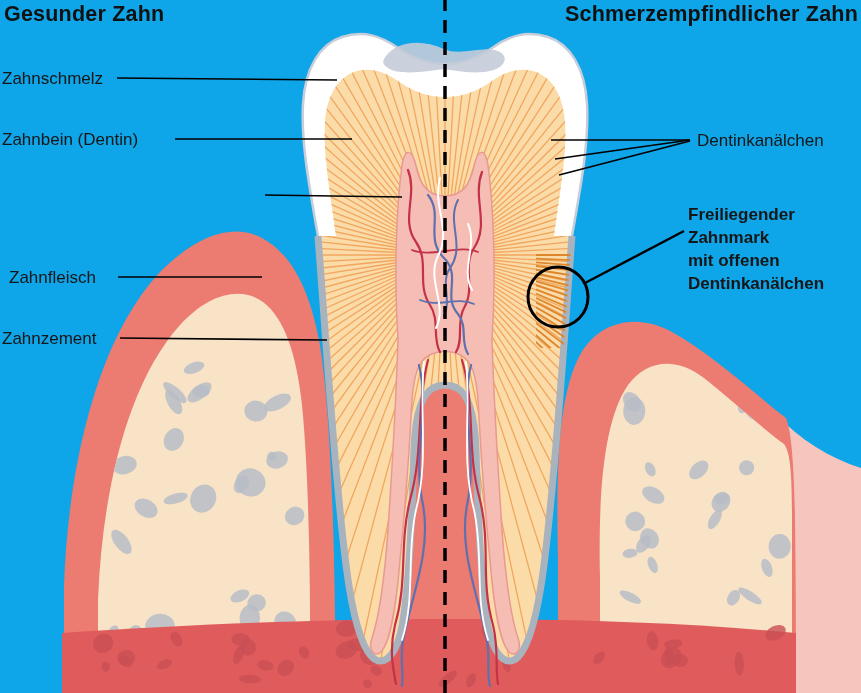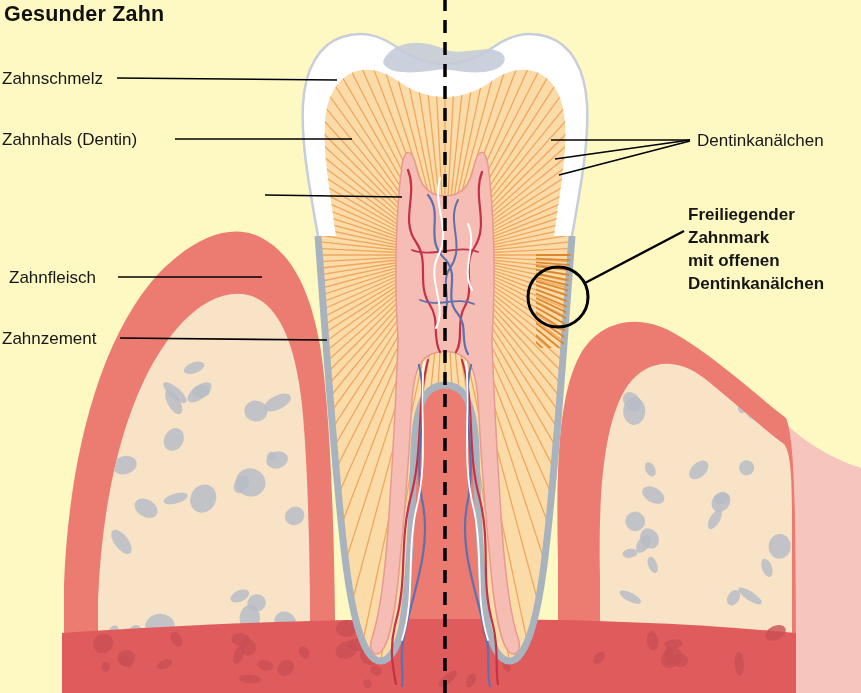--- a/index.html
+++ b/index.html
@@ -1,16 +1,16 @@
 <!DOCTYPE html>
 <html><head>
 <meta charset="utf-8">
 <style>
   html,body{margin:0;padding:0;background:#ffffff;}
-  .stage{position:relative;width:861px;height:693px;background:#fef9c3;overflow:hidden;
+  .stage{position:relative;width:861px;height:693px;background:#0ea5e9;overflow:hidden;
          font-family:"Liberation Sans",sans-serif;}
   .stage svg{position:absolute;left:0;top:0;}
   .title{position:absolute;font-weight:bold;font-size:21.5px;color:#111;letter-spacing:.2px;}
   .title.right{right:3px;top:2px;text-align:right;}
   .title.left{left:4px;top:2px;}
   .label{position:absolute;font-size:17px;color:#161616;white-space:pre-line;line-height:23px;}
   .label.bold{font-weight:bold;}
   .lbl-zahnschmelz{left:2px;top:67px;}
   .lbl-zahnbein{left:2px;top:128px;}
   .lbl-zahnmark{left:2px;top:183px;}
@@ -350,23 +350,24 @@
       <line x1="690" y1="140" x2="551" y2="140"></line>
       <line x1="690" y1="140" x2="555" y2="159"></line>
       <line x1="690" y1="141" x2="559" y2="175"></line>
       <line x1="684" y1="231" x2="585" y2="283" stroke-width="2.4"></line>
     </g>
     <line x1="445" y1="-2" x2="445" y2="695" stroke="#000" stroke-width="3.5" stroke-dasharray="13 9"></line>
   </g>
 </svg>
 
 <div class="title left">Gesunder Zahn</div>
+<div class="title right">Schmerzempfindlicher Zahn</div>
 
 <div class="label lbl-zahnschmelz">Zahnschmelz</div>
-<div class="label lbl-zahnbein">Zahnhals (Dentin)</div>
+<div class="label lbl-zahnbein">Zahnbein (Dentin)</div>
 <div class="label lbl-zahnfleisch">Zahnfleisch</div>
 <div class="label lbl-zahnzement">Zahnzement</div>
 <div class="label lbl-dentinkanaelchen">Dentinkanälchen</div>
 <div class="label bold lbl-freiliegender">Freiliegender
 Zahnmark
 mit offenen
 Dentinkanälchen</div>
 
 </div>
 

